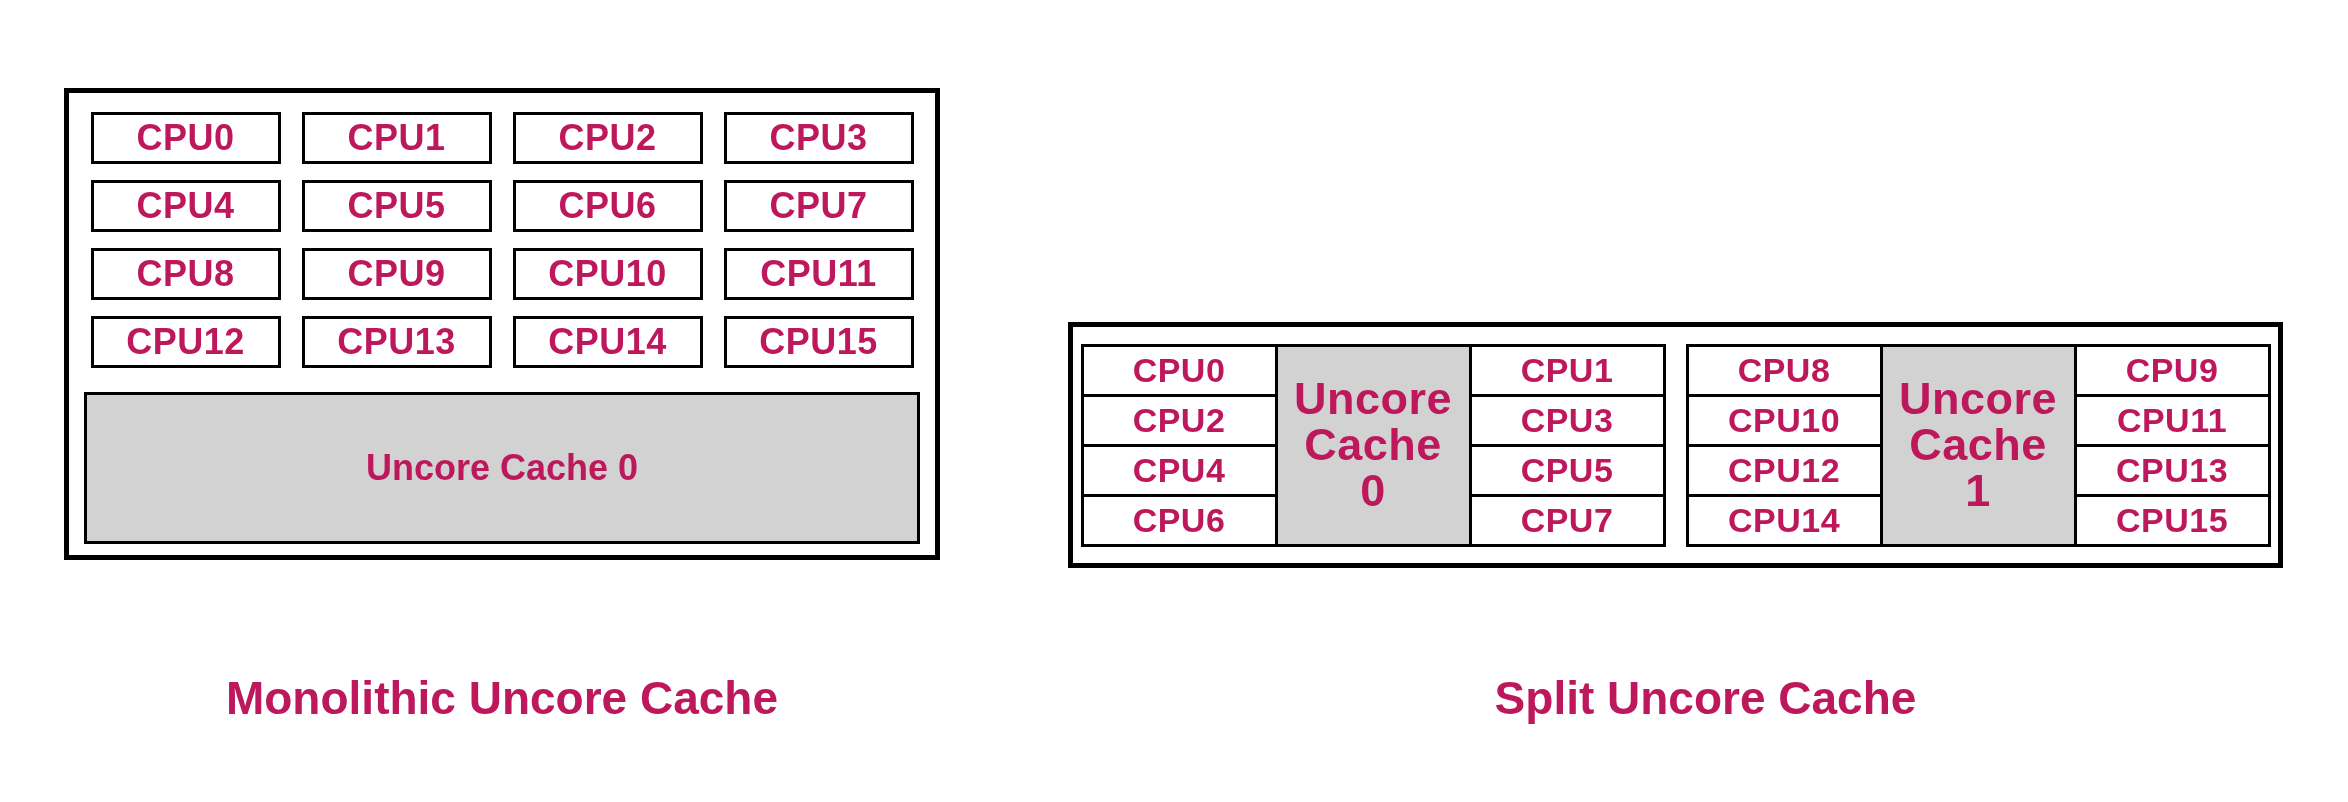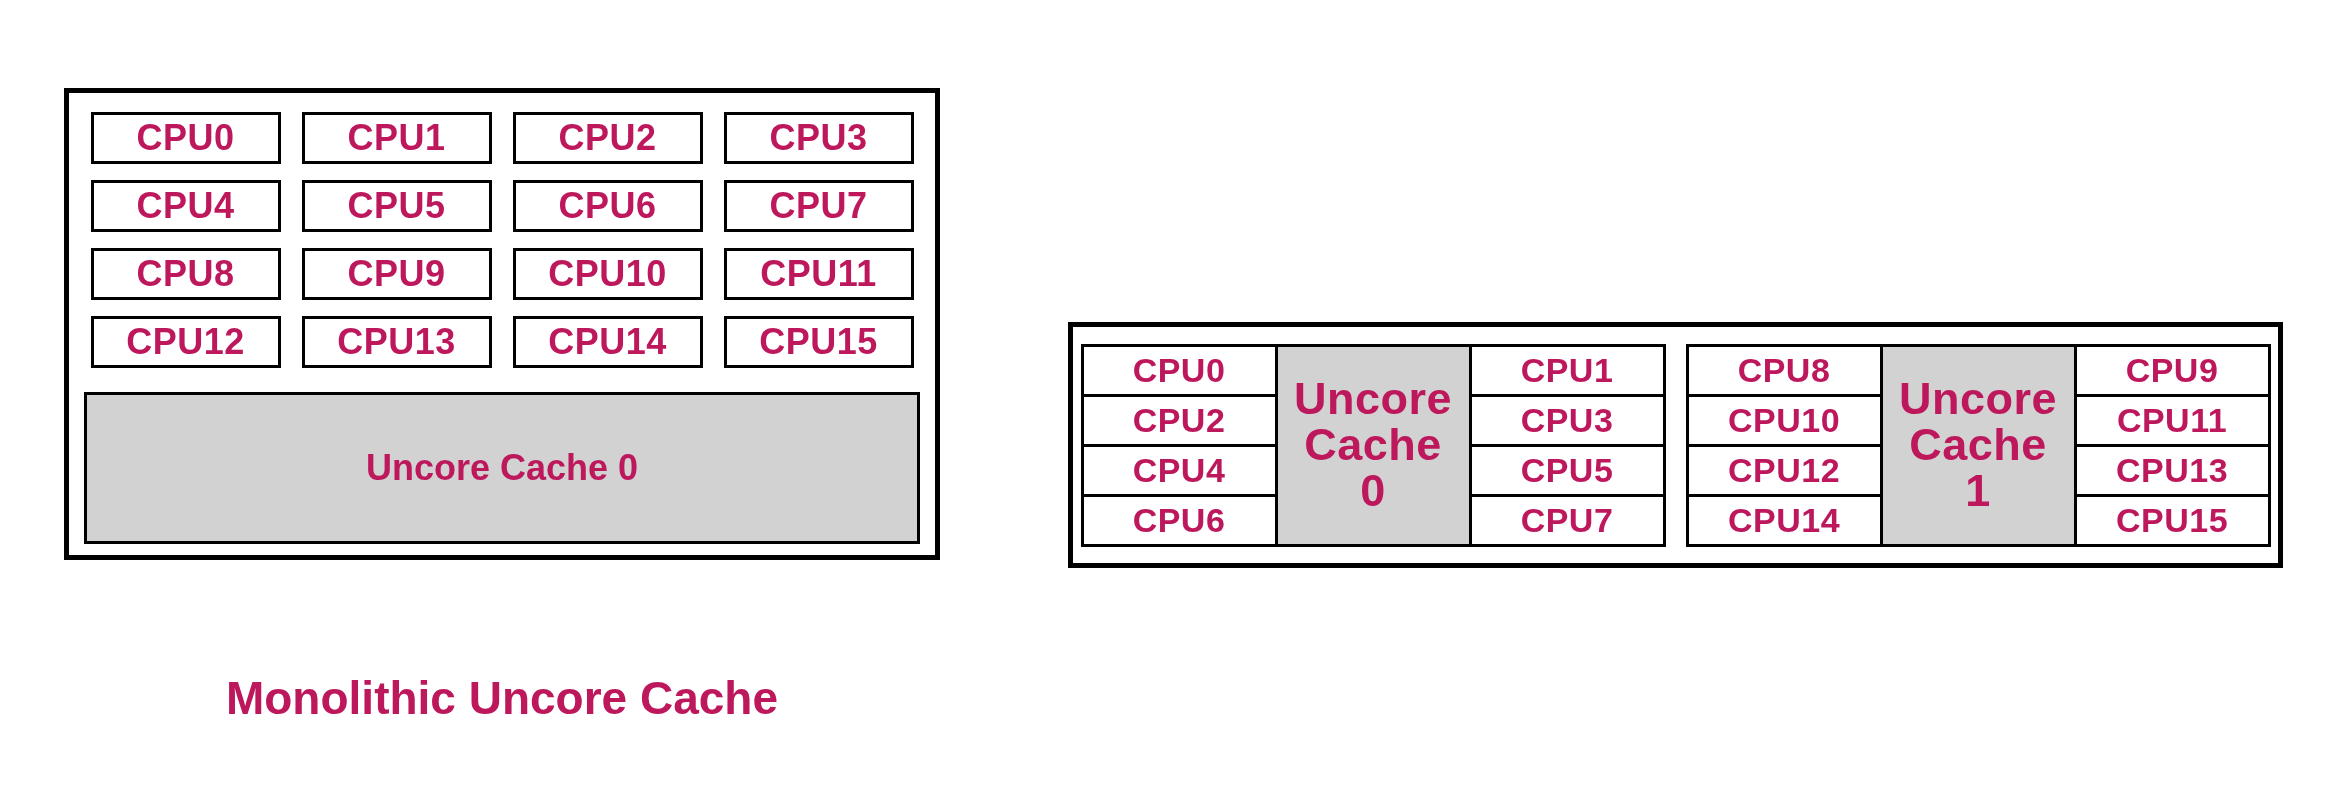--- a/index.html
+++ b/index.html
@@ -192,14 +192,15 @@
         <td>CPU13</td>
       </tr>
       <tr>
         <td>CPU14</td>
         <td>CPU15</td>
       </tr>
     </tbody>
       </table>
 
   </div>
+  <div class="figure-caption caption-split">Split Uncore Cache</div>
 
 </div>
 
 </body></html>

